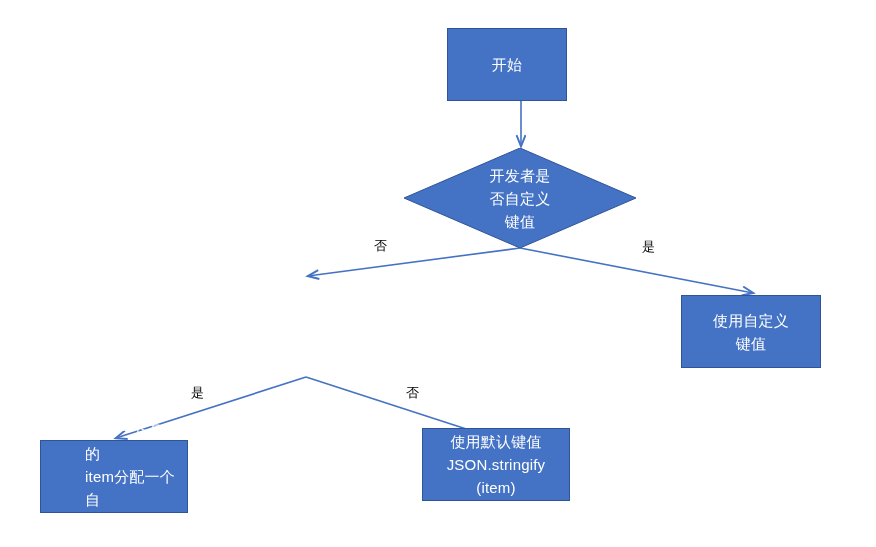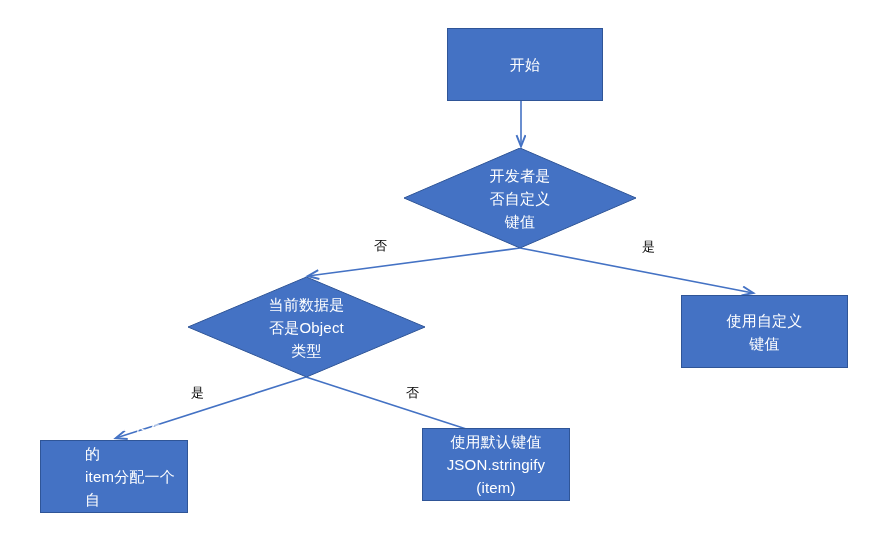--- a/index.html
+++ b/index.html
@@ -100,46 +100,38 @@
 
     <polyline fill="none" stroke="#4472C4" stroke-width="1.6" marker-end="url(#arrowhead)" points="520,248 308,276"></polyline>
 
     <polyline fill="none" stroke="#4472C4" stroke-width="1.6" marker-end="url(#arrowhead)" points="520,248 753,293"></polyline>
 
     <polyline fill="none" stroke="#4472C4" stroke-width="1.6" marker-end="url(#arrowhead)" points="306,377 116,438"></polyline>
 
     <polyline fill="none" stroke="#4472C4" stroke-width="1.6" marker-end="url(#arrowhead)" points="306,377 494,438"></polyline>
   </svg>
 
-  <div class="node box" id="node-start" style="left: 447px; top: 28px; width: 156px; height: 73px;">
+  <div class="node box" id="node-start" style="left: 447px; top: 28px; width: 120px; height: 73px;">
     <span class="label">开始</span>
   </div>
 
   <div class="diamond-wrap" id="node-decision-custom-key" style="left: 404px; top: 148px; width: 232px; height: 100px;">
     <svg xmlns="http://www.w3.org/2000/svg" width="232" height="100" viewBox="0 0 232 100">
       <polygon points="116,0 232,50 116,100 0,50" fill="#4472C4" stroke="#2F5597" stroke-width="1"></polygon>
     </svg>
     <span class="label">开发者是
 否自定义
 键值</span>
   </div>
 
-  <div class="node box" id="node-use-custom-key" style="left: 681px; top: 295px; width: 167px; height: 73px;">
+  <div class="node box" id="node-use-custom-key" style="left: 681px; top: 295px; width: 140px; height: 73px;">
     <span class="label">使用自定义
 键值</span>
   </div>
 
-  <div class="diamond-wrap" id="node-decision-is-object" style="left: 188px; top: 277px; width: 237px; height: 100px;">
-    <svg xmlns="http://www.w3.org/2000/svg" width="237" height="100" viewBox="0 0 237 100">
-      <polygon points="118.5,0 237,50 118.5,100 0,50" fill="#4472C4" stroke="#2F5597" stroke-width="1"></polygon>
-    </svg>
-    <span class="label">当前数据是
-否是Object
-类型</span>
-  </div>
 
   <div class="node box left-text" id="node-assign-increment-key" style="left: 40px; top: 440px; width: 148px; height: 73px;">
     <span class="label">为每一个不同的
 item分配一个自
 增1的键值</span>
   </div>
 
   <div class="node box" id="node-use-default-key" style="left: 422px; top: 428px; width: 148px; height: 73px;">
     <span class="label">使用默认键值
 JSON.stringify

